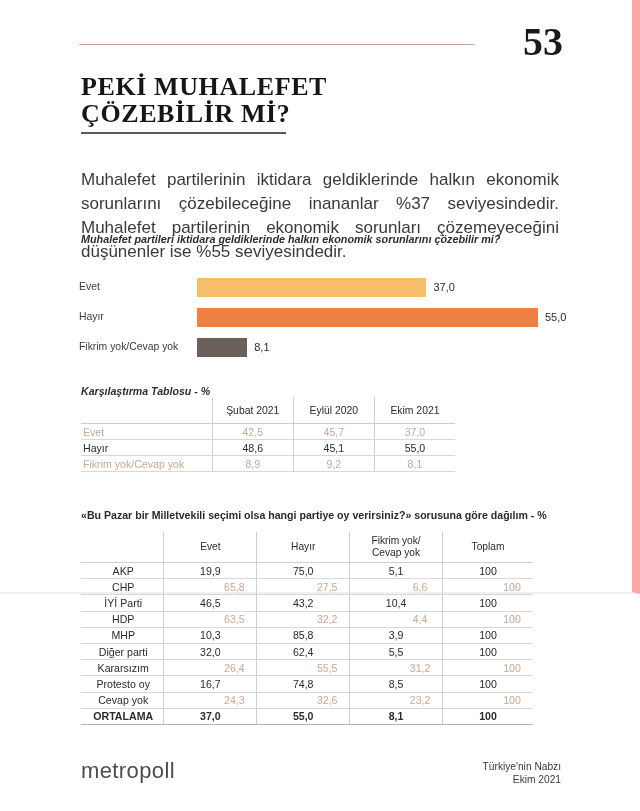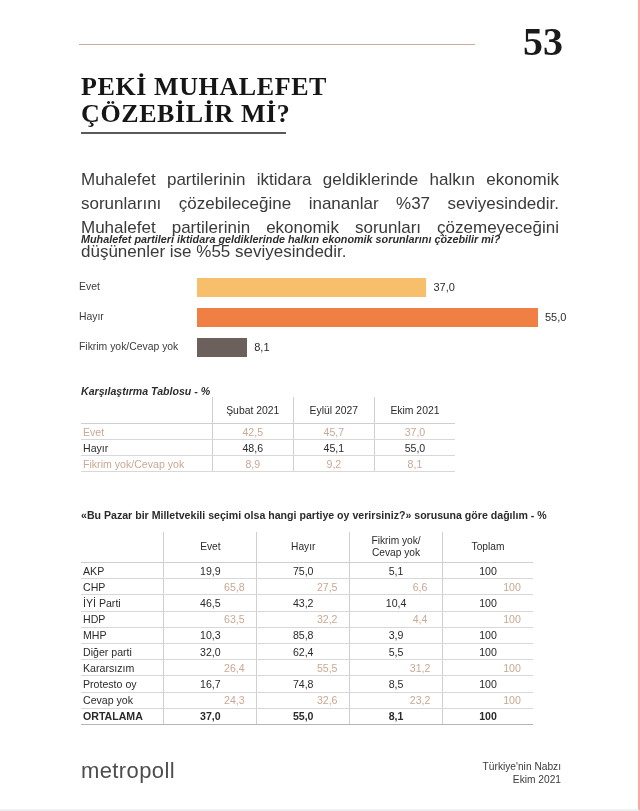--- a/index.html
+++ b/index.html
@@ -12,23 +12,23 @@
     height: 811px;
     position: relative;
     font-family: "Liberation Sans", sans-serif;
     color: #231f20;
     overflow: hidden;
   }
   .page {
     position: absolute;
     left: 0; top: 0;
     width: 640px;
-    height: 811px;
+    height: 594px;
     background: #ffffff;
-    border-right: 2px solid #fca5a5;
+    border-right: 8px solid #fca5a5;
     border-bottom: 2px solid #f0f0f2;
     box-sizing: border-box;
   }
 
   
   .header-row {
     position: absolute;
     left: 79px;
     top: 26px;
     width: 484px;
@@ -203,21 +203,21 @@
   }
   .party-wrap table { margin-top: 11px; }
   .party-wrap th {
     height: 30px;
     border-bottom: 1px solid #cfcfcf;
     font-size: 10.2px;
     line-height: 12px;
     color: #2b2b2b;
   }
   .party-wrap th.lbl, .party-wrap td.lbl {
-    text-align: left;
+    text-align: center;
     width: 116px;
     padding-left: 2px;
   }
   .party-wrap th.col, .party-wrap td.col {
     border-left: 1px solid #cfcfcf;
     width: 84px;
   }
   .party-wrap td {
     height: 15.2px;
     border-bottom: 1px solid #d8d8d8;
@@ -299,21 +299,21 @@
     </div>
   </div>
 
   <div class="cmp-wrap">
     <div class="tbl-caption">Karşılaştırma Tablosu - %</div>
     <table>
       <thead>
         <tr>
           <th class="lbl"></th>
           <th class="col">Şubat 2021</th>
-          <th class="col">Eylül 2027</th>
+          <th class="col">Eylül 2020</th>
           <th class="col">Ekim 2021</th>
         </tr>
       </thead>
       <tbody id="cmp-body">
           <tr class="alt">
             <td class="lbl">Evet</td>
             <td class="col">42,5</td>
             <td class="col">45,7</td>
             <td class="col">37,0</td>
           </tr>

